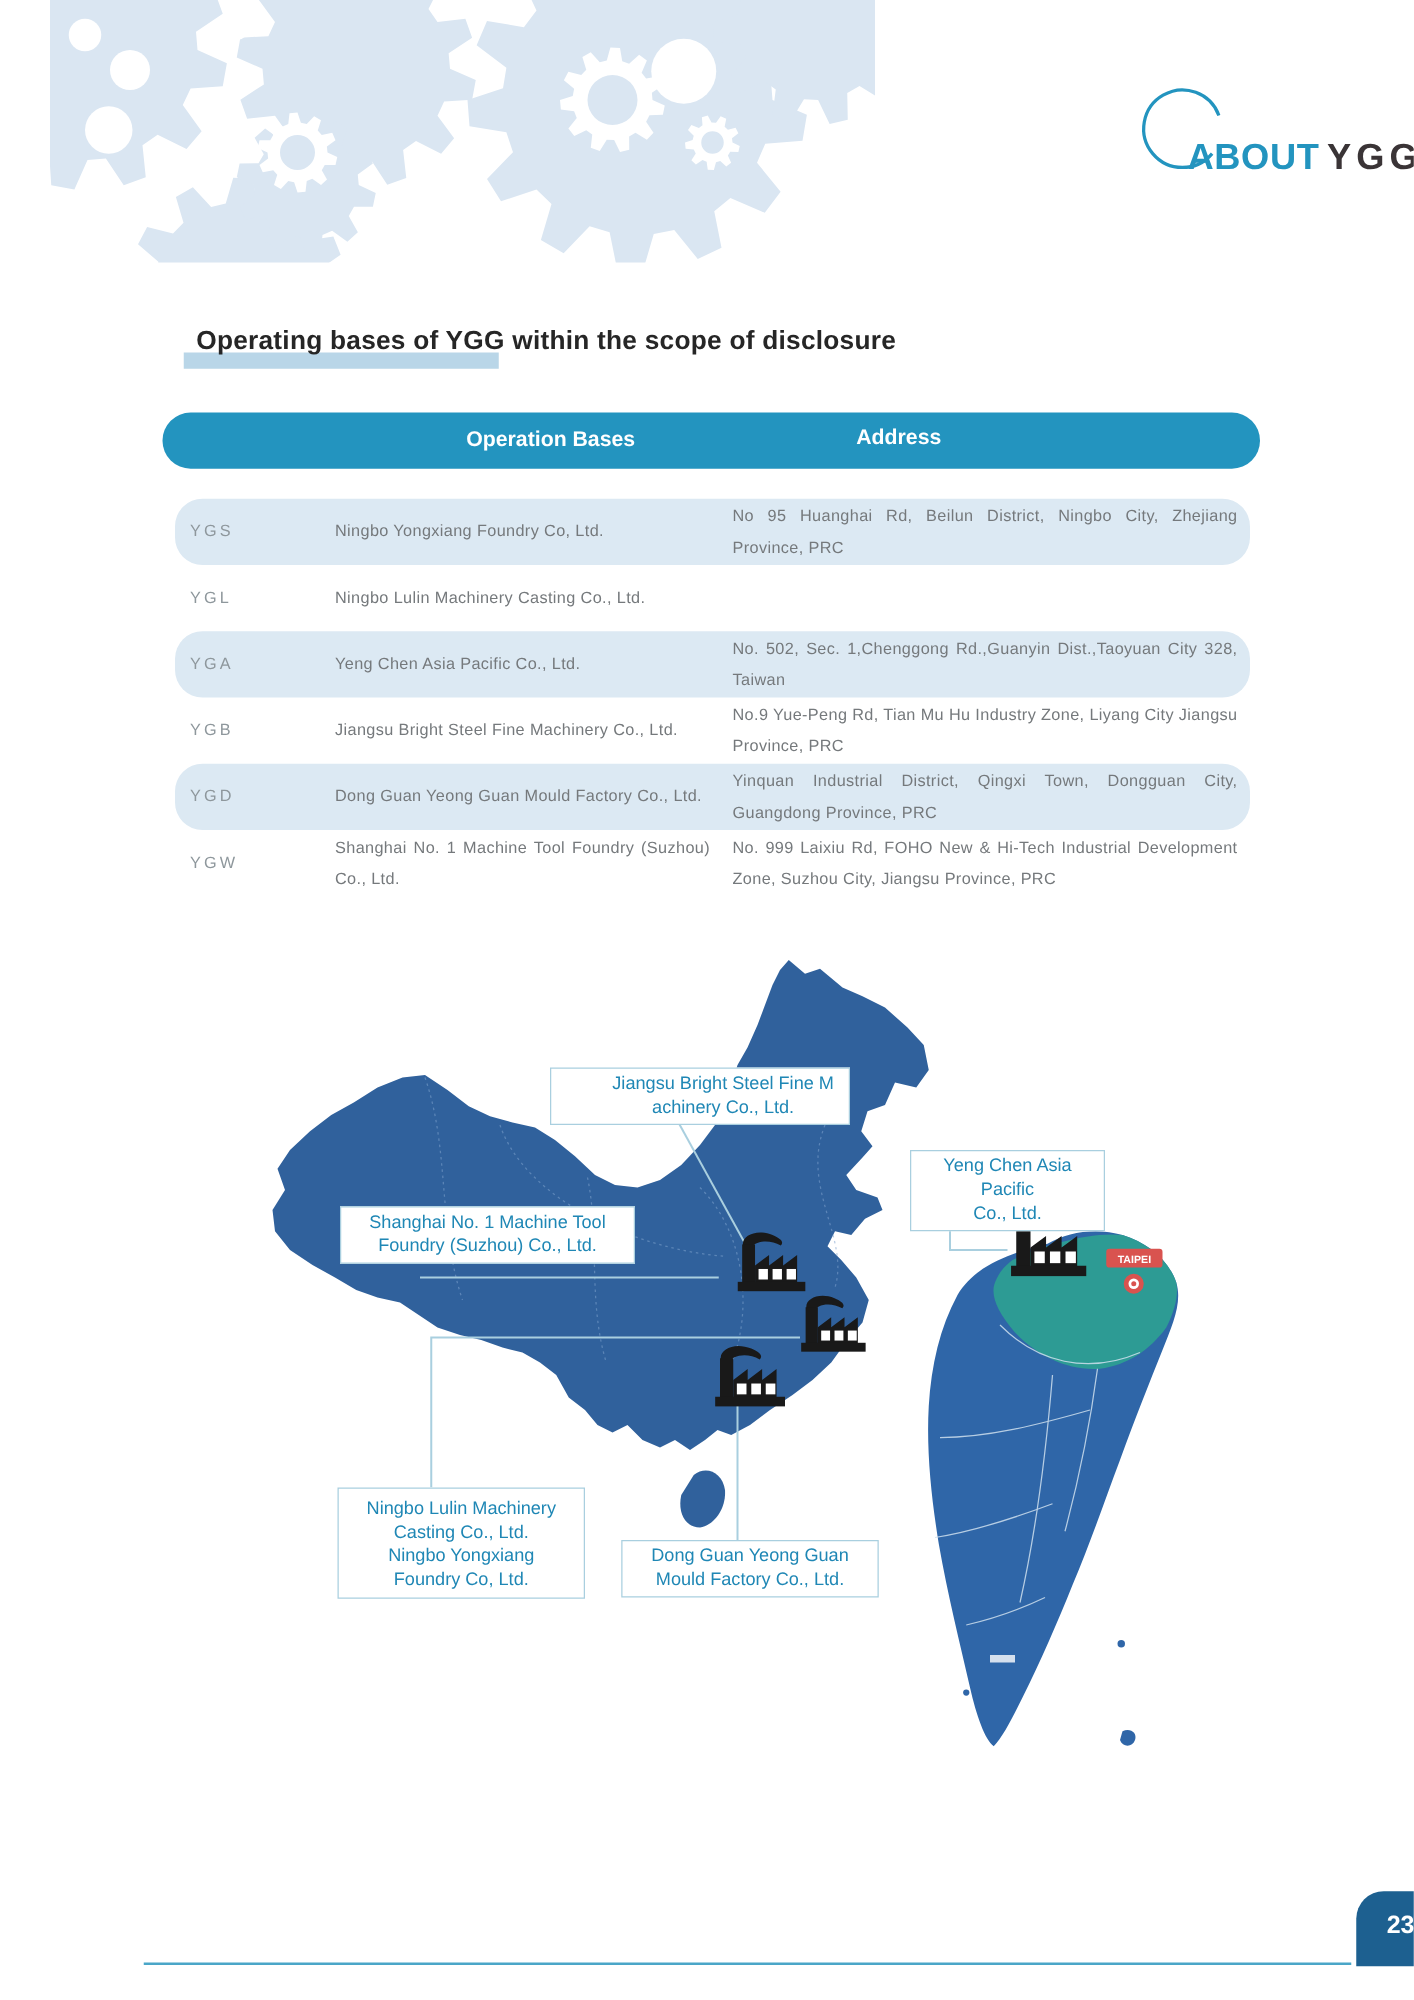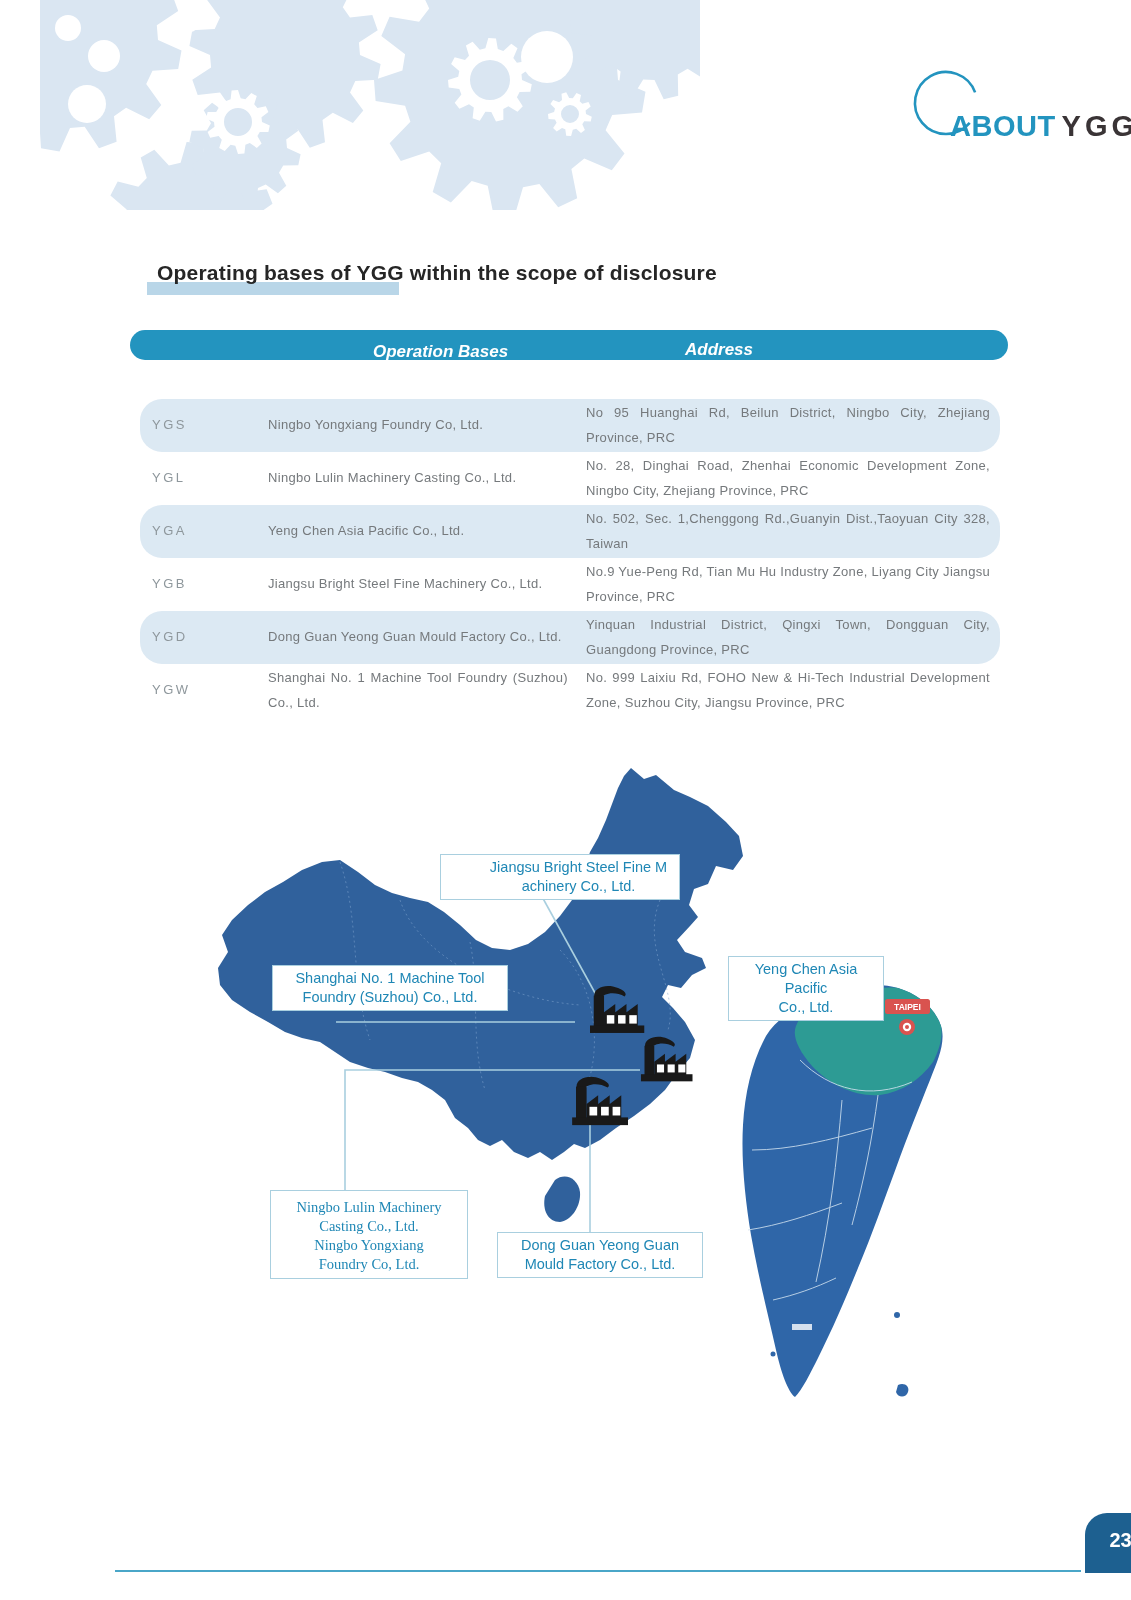--- a/index.html
+++ b/index.html
@@ -20,41 +20,41 @@
   .brand .words{position:absolute;left:50px;top:48px;white-space:nowrap;
     font-size:29px;font-weight:bold;letter-spacing:0.5px;}
   .brand .about{color:var(--accent);}
   .brand .ygg{color:#3A3436;letter-spacing:4px;margin-left:6px;}
 
   
   .title-highlight{position:absolute;left:107px;top:282px;width:252px;height:13px;background:#B9D6E8;}
   .title{position:absolute;left:117px;top:261px;font-size:21px;font-weight:bold;color:#262626;letter-spacing:0.2px;}
 
   
-  .thead{position:absolute;left:90px;top:330px;width:878px;height:30px;background:var(--accent);
-    border-radius:23px;color:#fff;font-weight:bold;font-size:17px;font-style:italic;}
+  .thead{position:absolute;left:90px;top:330px;width:878px;height:45px;background:var(--accent);
+    border-radius:23px;color:#fff;font-weight:bold;font-size:17px;}
   .thead .c1{position:absolute;left:243px;top:12px;}
   .thead .c2{position:absolute;left:555px;top:10px;}
   .tbody{position:absolute;left:100px;top:399px;width:860px;font-size:13px;color:var(--txt);}
   .trow{display:grid;grid-template-columns:128px 318px auto;min-height:53px;align-items:center;
     line-height:1.85;letter-spacing:0.3px;}
   .trow.alt{background:var(--row-alt);border-radius:22px;}
   .cell-code{padding-left:12px;color:var(--code);letter-spacing:2.5px;}
   .cell-base{text-align:justify;padding-right:18px;}
   .cell-addr{text-align:justify;padding-right:10px;}
 
   
   .map-svg{position:absolute;left:0;top:0;}
   .map-label{position:absolute;background:#fff;border:1px solid var(--label-border);
     color:var(--label-blue);font-size:14.5px;line-height:1.32;text-align:center;
     white-space:pre-line;padding:3px 4px;}
   .lbl-jiangsu{left:400px;top:854px;width:240px;min-height:40px;padding-left:41px;}
-  .lbl-yeng{left:688px;top:956px;width:156px;min-height:40px;}
+  .lbl-yeng{left:688px;top:920px;width:156px;min-height:40px;}
   .lbl-shanghai{left:232px;top:965px;width:236px;min-height:40px;}
-  .lbl-ningbo{left:230px;top:1190px;width:198px;min-height:82px;padding-top:7px;font-family:Liberation Serif, serif;}
+  .lbl-ningbo{left:230px;top:1190px;width:198px;min-height:82px;padding-top:7px;}
   .lbl-dongguan{left:457px;top:1232px;width:206px;min-height:38px;}
 
   
   .side-bar{position:absolute;left:1122px;top:610px;width:9px;height:378px;background:var(--accent);}
   .footer-line{position:absolute;left:75px;top:1570px;width:966px;height:2px;background:#4AA6C8;}
   .page-num{position:absolute;left:1045px;top:1513px;width:71px;height:60px;background:var(--pagebox);
     border-top-left-radius:22px;color:#fff;font-size:20px;font-weight:bold;
     display:flex;align-items:center;justify-content:center;padding-bottom:6px;}
 </style>
 </head>
@@ -98,21 +98,20 @@
 
   <div class="tbody" id="rows">
       <div class="trow alt">
         <div class="cell-code">YGS</div>
         <div class="cell-base">Ningbo Yongxiang Foundry Co, Ltd.</div>
         <div class="cell-addr">No 95 Huanghai Rd, Beilun District, Ningbo City, Zhejiang Province, PRC</div>
       </div>
       <div class="trow">
         <div class="cell-code">YGL</div>
         <div class="cell-base">Ningbo Lulin Machinery Casting Co., Ltd.</div>
-        <div class="cell-addr">No. 28, Dinghai Road, Zhenhai Economic Development Zone, Ningbo City, Zhejiang Province, PRC</div>
       </div>
       <div class="trow alt">
         <div class="cell-code">YGA</div>
         <div class="cell-base">Yeng Chen Asia Pacific Co., Ltd.</div>
         <div class="cell-addr">No. 502, Sec. 1,Chenggong Rd.,Guanyin Dist.,Taoyuan City 328, Taiwan</div>
       </div>
       <div class="trow">
         <div class="cell-code">YGB</div>
         <div class="cell-base">Jiangsu Bright Steel Fine Machinery Co., Ltd.</div>
         <div class="cell-addr">No.9 Yue-Peng Rd, Tian Mu Hu Industry Zone, Liyang City Jiangsu Province,  PRC</div>

